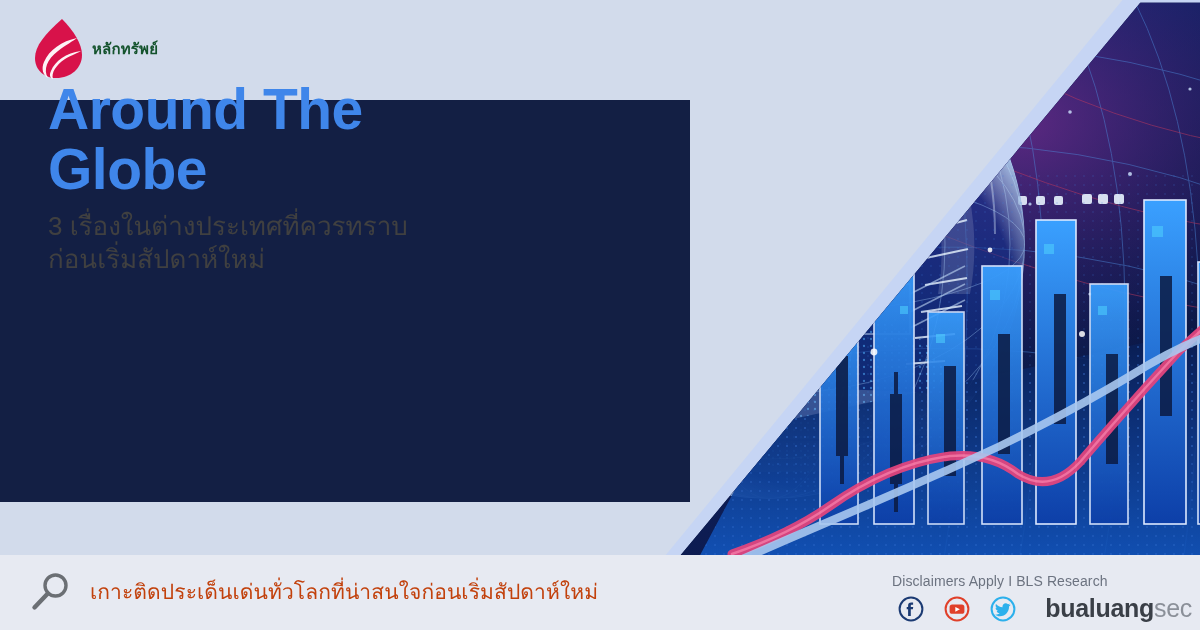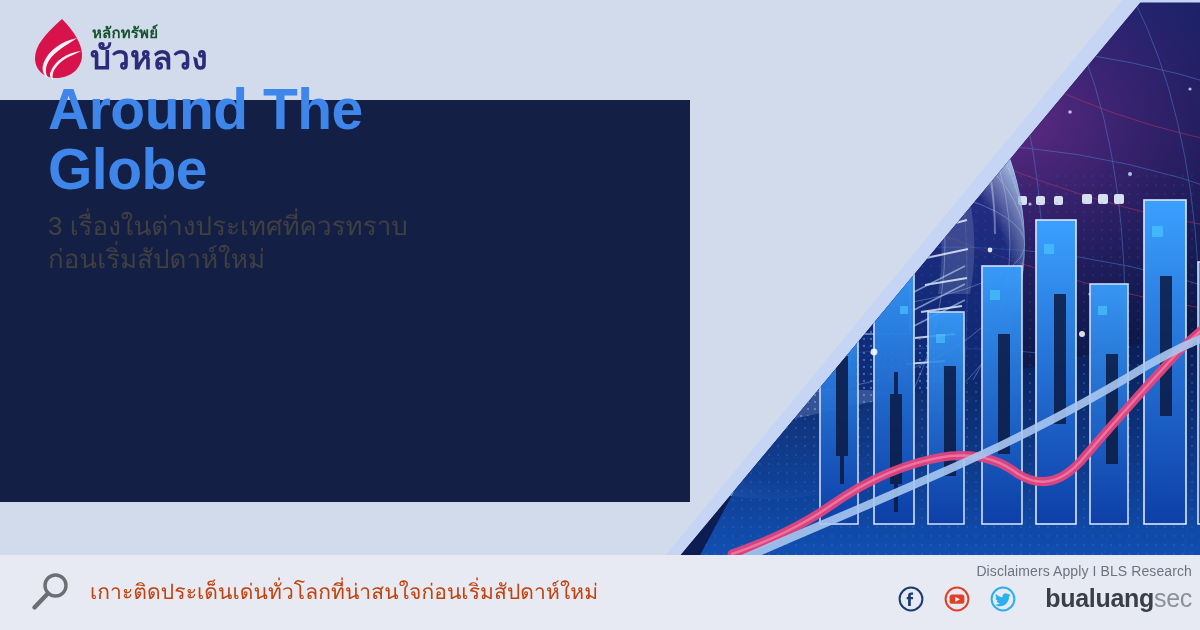--- a/index.html
+++ b/index.html
@@ -140,23 +140,23 @@
   .footer-tagline {
     position: absolute;
     left: 90px; top: 20px;
     font-size: 21px;
     color: #c2410c;
     letter-spacing: .1px;
     white-space: nowrap;
   }
   .footer-right {
     position: absolute;
-    right: 8px; top: 8px;
+    right: 8px; top: 18px;
     width: 300px;
-    text-align: right;
+    text-align: left;
   }
   .disclaimer {
     font-size: 14px;
     color: #6c7380;
     margin: 0 0 5px 0;
     letter-spacing: .1px;
   }
   .social-row {
     display: flex;
     align-items: center;
@@ -183,21 +183,20 @@
   <div class="logo">
     <div class="logo-mark">
       <svg width="52" height="62" viewBox="0 0 52 62" xmlns="http://www.w3.org/2000/svg">
         <path d="M30 1 C13 16 3 28 3 40 C3 52 12 60 24 60 C39 60 50 50 50 37 C50 26 42 13 30 1 Z" fill="#d8124a"></path>
         <path d="M45 20 C30 23 17 32 12 44 C9 51 11 57 16 60 C11 52 15 41 26 33 C34 27 41 23 45 20 Z" fill="#ffffff" opacity="0.95"></path>
         <path d="M49 33 C34 35 23 43 19 53 C17 57 18 60 21 61 C19 55 24 47 33 41 C40 37 46 35 49 33 Z" fill="#ffffff" opacity="0.95"></path>
       </svg>
     </div>
     <div class="logo-words">
       <div class="logo-th-small">หลักทรัพย์</div>
-      <div class="logo-th-big">บัวหลวง</div>
     </div>
   </div>
 
   <div class="dark-panel"></div>
 
   <div class="panel-inner">
     <h1 class="headline">Around The Globe</h1>
     <p class="subhead">
       <span>3 เรื่องในต่างประเทศที่ควรทราบ</span>
       <span>ก่อนเริ่มสัปดาห์ใหม่</span>

